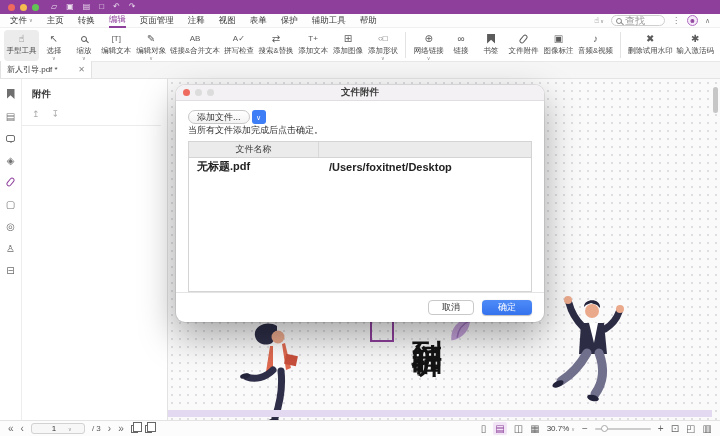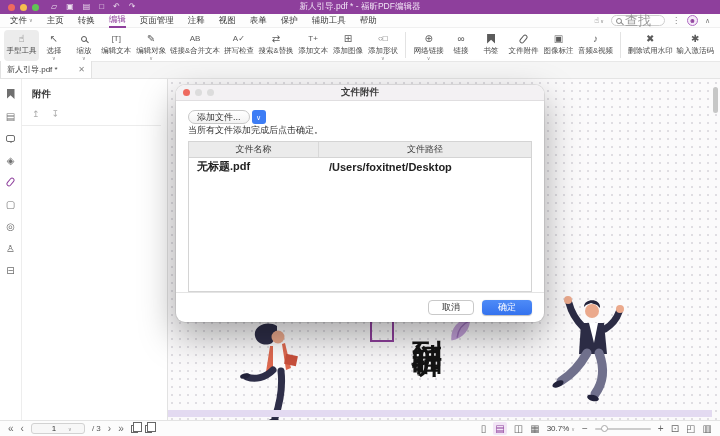--- a/index.html
+++ b/index.html
@@ -17,21 +17,21 @@
 
   
   .menubar { height:14px; background:#FDFDFD; display:flex; align-items:center; padding:0 10px; border-bottom:1px solid #F0F0F0; }
   .menu-items { display:flex; align-items:center; gap:14px; }
   .menu-item { font-size:8.5px; color:#3A3A3A; height:14px; line-height:13px; display:flex; align-items:center; gap:2px; cursor:default; }
   .menu-item.active { color:#8E3F9C; font-weight:normal; border-bottom:2px solid #8E3F9C; }
   .mcaret { font-size:5px; color:#888; }
   .menu-right { margin-left:auto; display:flex; align-items:center; gap:7px; }
   .mr-ic { font-size:8px; color:#666; display:flex; align-items:center; gap:1px; }
   .searchbox { width:54px; height:11px; border:1px solid #CFCFCF; border-radius:6px; background:#fff; display:flex; align-items:center; gap:3px; padding:0 4px; }
-  .searchbox .ph { font-size:13px; color:#9A9A9A; }
+  .searchbox .ph { font-size:10px; color:#9A9A9A; }
   .avatar { width:11px; height:11px; border-radius:50%; border:1px solid #B06CC4; background:#F5EAF8; color:#8E3F9C; font-size:7px; line-height:9px; text-align:center; display:inline-block; }
   .kebab { font-size:8px; color:#777; }
   .collapse { font-size:7px; color:#777; }
 
   
   .toolbar { height:34px; border-bottom:1px solid #E8E8E8; display:flex; align-items:flex-start; padding:2px 4px 0; background:#FFFFFF; }
   .tb-item { display:flex; flex-direction:column; align-items:center; padding:2px 4px 0; border-radius:4px; min-width:30px; cursor:default; }
   .tb-item.active { background:#ECECEC; }
   .tb-ic { height:13px; display:flex; align-items:center; justify-content:center; color:#5B5B5B; }
   .glyph { font-size:10px; line-height:13px; }
@@ -131,21 +131,20 @@
         <span class="light" style="background: rgb(97, 196, 84);"></span>
       </div>
     <div class="tt-icons">
         <span class="tt-ic"><span>▱</span></span>
         <span class="tt-ic"><span>▣</span></span>
         <span class="tt-ic"><span>▤</span></span>
         <span class="tt-ic"><span>□</span></span>
         <span class="tt-ic"><span>↶</span></span>
         <span class="tt-ic"><span>↷</span></span>
       </div>
-    <div class="tt-title">新人引导.pdf * - 福昕PDF编辑器</div>
   </div>
 
   <div class="menubar">
     <div class="menu-items">
         <div class="menu-item">
           <span>文件</span>
           <span class="mcaret">∨</span>
         </div>
         <div class="menu-item">
           <span>主页</span>
@@ -430,21 +429,20 @@
     </div>
     <div class="dlg-body">
       <div class="addrow">
         <button class="btn-addfile">添加文件...</button>
         <button class="btn-adddrop"><span>∨</span></button>
       </div>
       <div class="instr">当所有文件添加完成后点击确定。</div>
       <div class="tbl">
         <div class="thead">
           <div class="thc c1">文件名称</div>
-          <div class="thc c2">文件路径</div>
         </div>
         <div class="tbody">
             <div class="trow">
               <div class="tcell c1">无标题.pdf</div>
               <div class="tcell c2">/Users/foxitnet/Desktop</div>
             </div>
           </div>
       </div>
     </div>
     <div class="dlg-footer">

